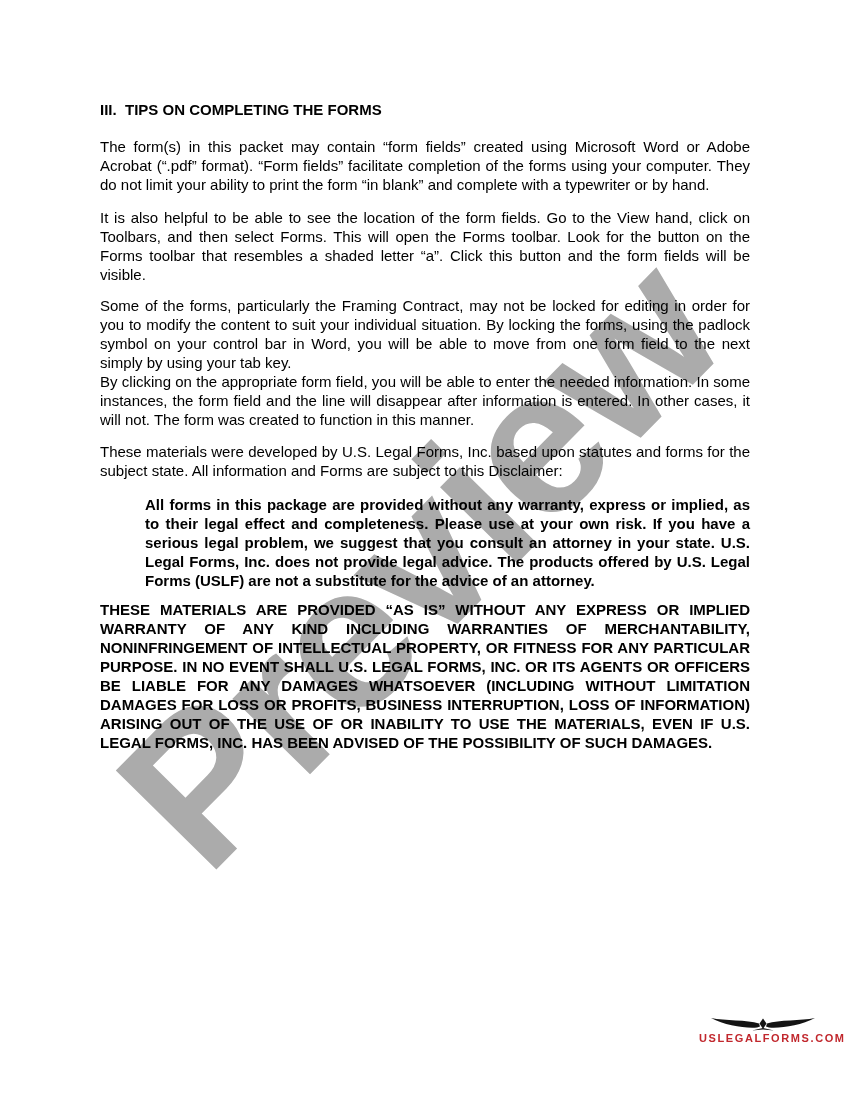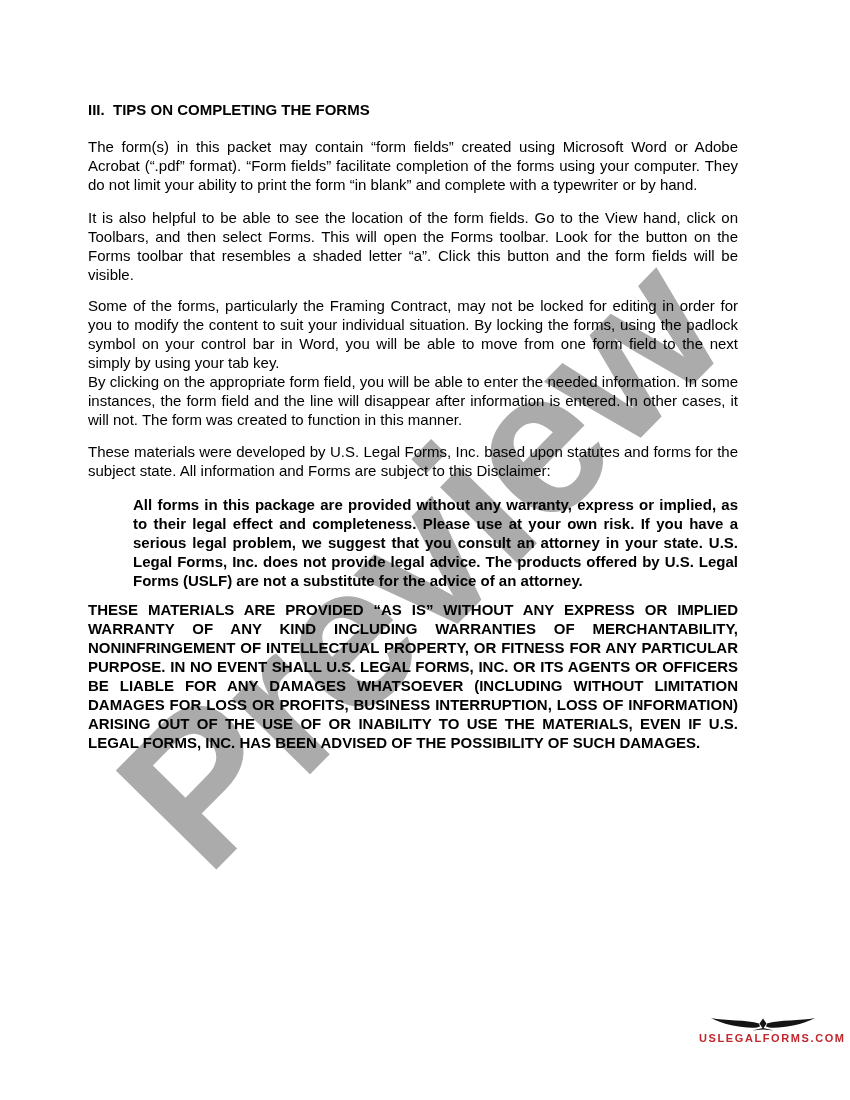--- a/index.html
+++ b/index.html
@@ -24,21 +24,21 @@
     font-weight: bold;
     letter-spacing: -4px;
     color: #ababab;
     white-space: nowrap;
     z-index: 1;
     user-select: none;
   }
   
   .content {
     position: absolute;
-    left: 88px; top: 100px;
+    left: 100px; top: 100px;
     width: 650px;
     z-index: 2;
     font-size: 15px;
     line-height: 19px;
   }
   .heading {
     font-size: 15px;
     font-weight: bold;
     margin: 0 0 18px 0;
     white-space: pre-wrap;

